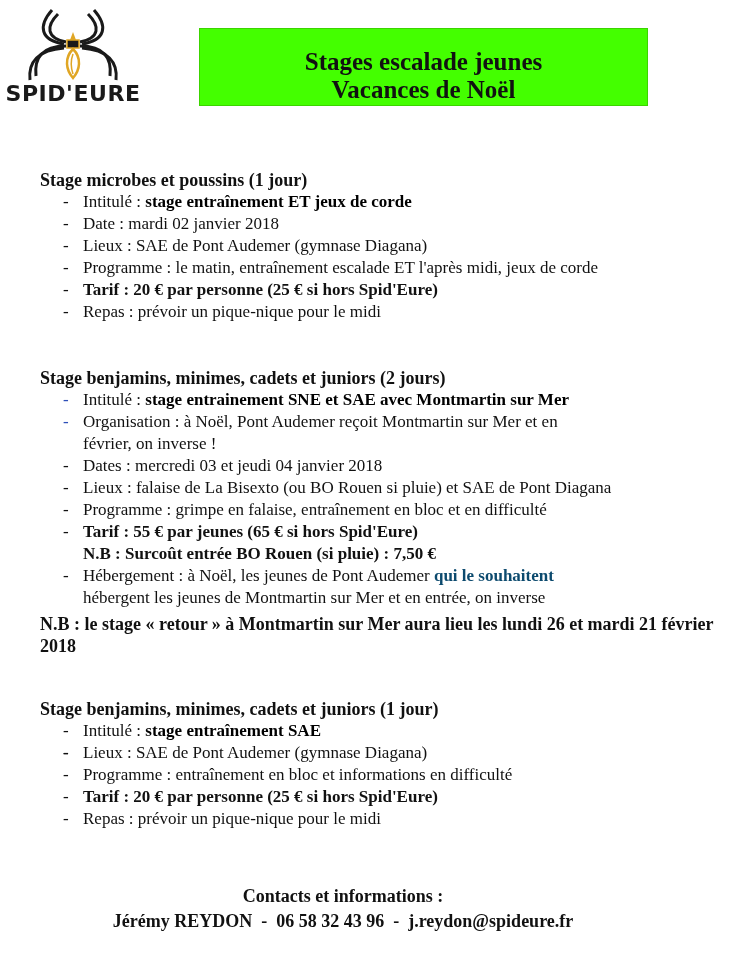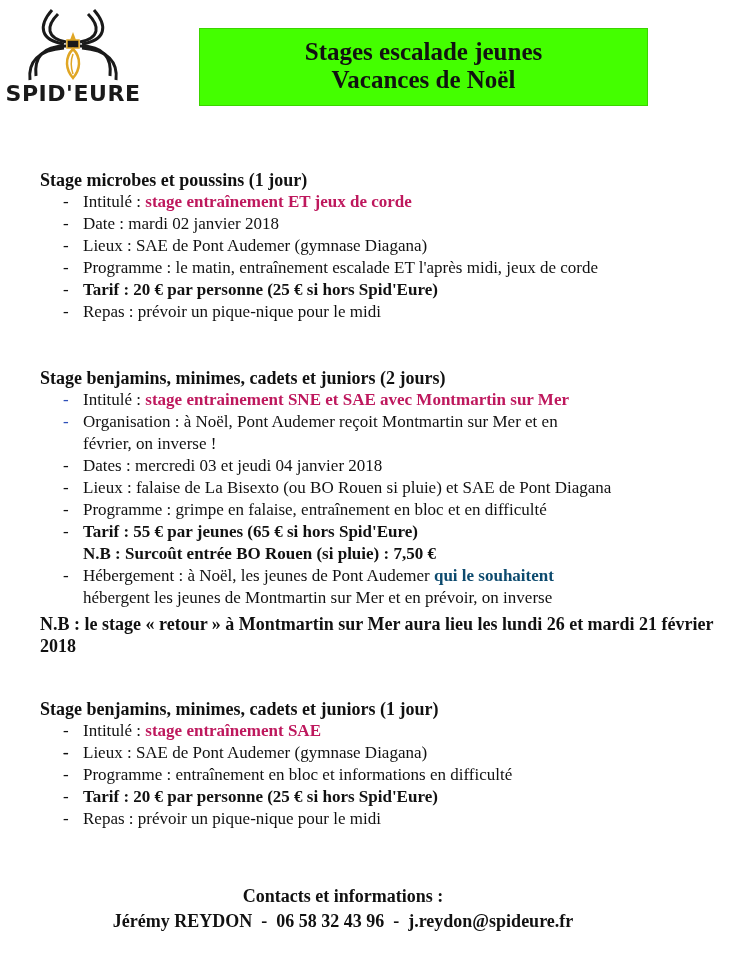--- a/index.html
+++ b/index.html
@@ -19,32 +19,32 @@
   }
   .title-box {
     position: absolute; left: 199px; top: 28px; width: 449px; height: 78px;
     background: #44ff00; border: 1px solid #3cd400;
     box-sizing: border-box; text-align: center;
   }
   .title-line {
     font-family: "Liberation Serif", serif; font-weight: bold; font-size: 25px;
     line-height: 28px; color: #111; display: block;
   }
-  .title-line.first { margin-top: 9px; }
+  .title-line.first { margin-top: 19px; }
   .content {
     position: absolute; left: 40px; top: 169px; width: 690px;
     font-size: 17px; line-height: 22px;
   }
   .section-title { font-weight: bold; font-size: 18px; display: block; }
   ul.items { list-style: none; margin: 0; padding: 0; }
   ul.items li { position: relative; padding-left: 43px; }
   ul.items li .dash { position: absolute; left: 23px; top: 0; }
   ul.items li .dash.blue { color: #2d4fb8; }
   .label { }
-  .value-blue { color: #be185d; font-weight: bold; }
+  .value-blue { color: #000000; font-weight: bold; }
   .value-red { color: #0c4a6e; font-weight: bold; }
   .bold { font-weight: bold; }
   .gap-lg { height: 44px; }
   .gap-md { height: 41px; }
   .nb-global { font-weight: bold; font-size: 18px; margin-top: 4px; }
   .contacts {
     position: absolute; left: 0; top: 884px; width: 686px; text-align: center;
     font-weight: bold; font-size: 18px; line-height: 25px;
   }
 </style>
@@ -135,21 +135,21 @@
         <span>Programme : grimpe en falaise, entraînement en bloc et en difficulté</span>
       </li>
       <li>
         <span class="dash">-</span>
         <span class="bold">Tarif : 55 € par jeunes (65 € si hors Spid'Eure)</span><br>
         <span class="bold">N.B : Surcoût entrée BO Rouen (si pluie) : 7,50 €</span>
       </li>
       <li>
         <span class="dash">-</span>
         <span>Hébergement : à Noël, les jeunes de Pont Audemer </span><span class="value-red">qui le souhaitent</span><br>
-        <span>hébergent les jeunes de Montmartin sur Mer et en prévoir, on inverse</span>
+        <span>hébergent les jeunes de Montmartin sur Mer et en entrée, on inverse</span>
       </li>
     </ul>
     <div class="nb-global">N.B : le stage « retour » à Montmartin sur Mer aura lieu les lundi 26 et mardi 21 février 2018</div>
   </div>
 
   <div class="gap-md"></div>
 
   <div>
     <span class="section-title">Stage benjamins, minimes, cadets et juniors (1 jour)</span>
     <ul class="items">

